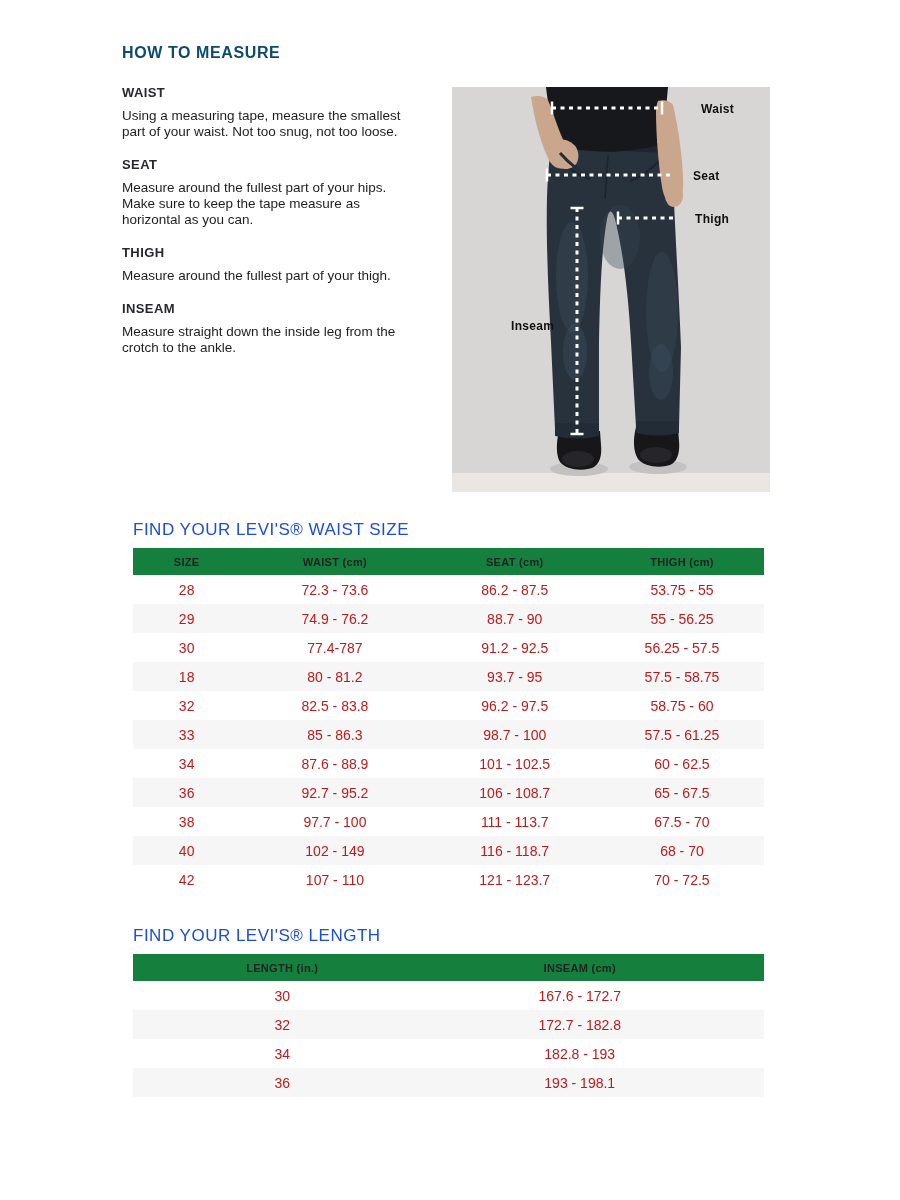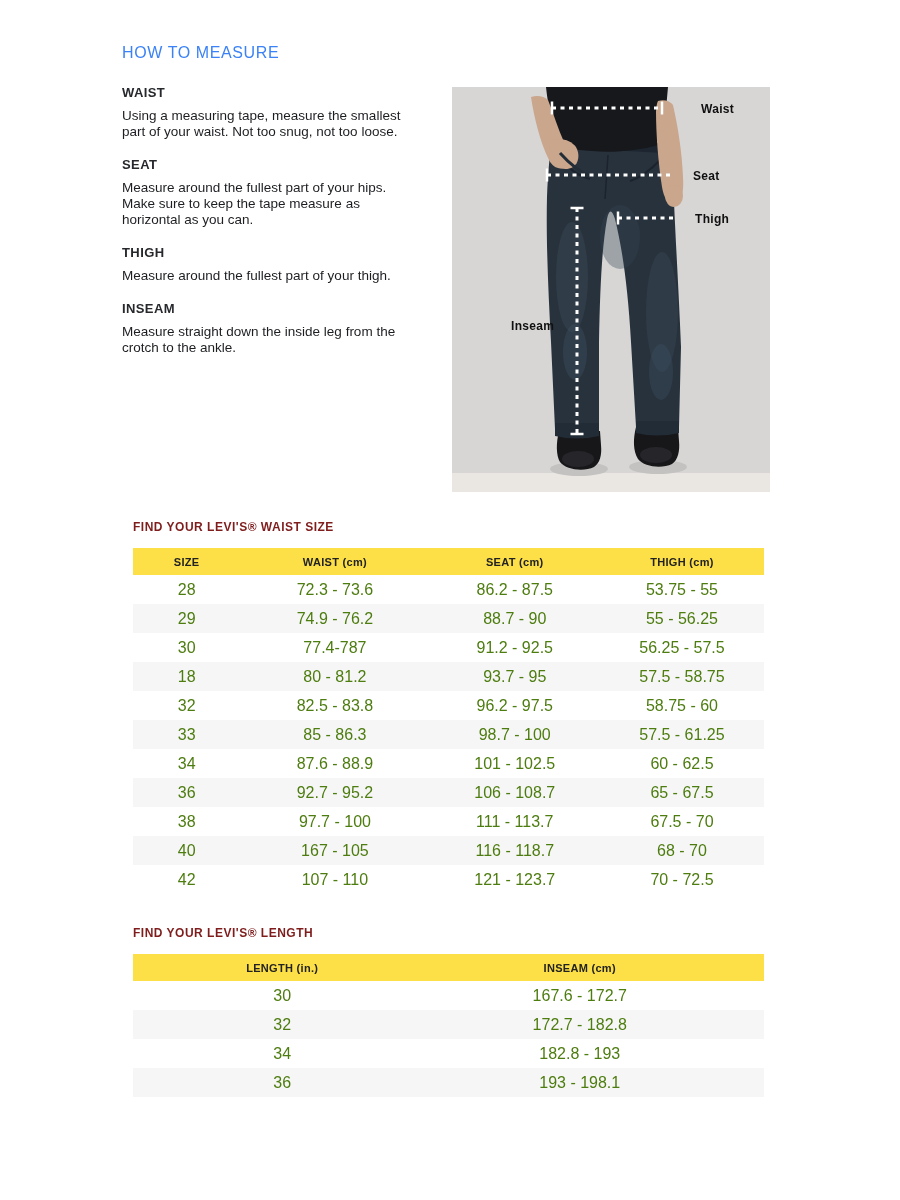--- a/index.html
+++ b/index.html
@@ -5,58 +5,58 @@
   html,body{margin:0;padding:0;}
   body{
     width:900px;height:1200px;position:relative;background:#ffffff;
     font-family:"Liberation Sans","DejaVu Sans",sans-serif;
     -webkit-font-smoothing:antialiased;
   }
   .abs{position:absolute;}
 
   
   .howto-title{
-    left:122px;top:44px;font-size:16px;font-weight:400;color:#3b82f6;
+    left:122px;top:44px;font-size:16px;font-weight:700;color:#0c4a6e;
     letter-spacing:.6px;
   }
   .howto{left:122px;top:85px;width:335px;}
   .howto-section{margin-bottom:17px;}
   .howto-label{
     font-size:13px;font-weight:700;color:#26282c;letter-spacing:.4px;
     margin-bottom:3px;
   }
   .howto-text{
     font-size:13.5px;font-weight:400;color:#1d1e21;line-height:16px;
     white-space:pre-line;
     margin-top:8px;
   }
 
   
   .photo{left:452px;top:87px;width:318px;height:405px;}
   .photo svg{display:block;}
 
   
   .table-title{
-    font-size:12px;font-weight:700;color:#7f1d1d;letter-spacing:.5px;
+    font-size:17px;font-weight:400;color:#1d4ed8;letter-spacing:.5px;
   }
   .waist-title{left:133px;top:520px;}
   .length-title{left:133px;top:926px;}
 
   
   table.size-table{
     border-collapse:collapse;width:631px;table-layout:fixed;
   }
   .waist-table{left:133px;top:548px;}
   .length-table{left:133px;top:954px;}
   table.size-table th{
-    background:#fde047;font-size:11px;font-weight:700;color:#222;
+    background:#15803d;font-size:11px;font-weight:700;color:#222;
     height:27px;text-align:center;letter-spacing:.3px;padding:0;
   }
   table.size-table td{
-    font-size:16px;color:#4d7c0f;height:29px;text-align:center;padding:0;
+    font-size:14px;color:#b91c1c;height:29px;text-align:center;padding:0;
   }
   table.size-table tbody tr:nth-child(even){background:#f6f6f6;}
   .waist-table th:nth-child(1),.waist-table td:nth-child(1){width:17%;}
   .waist-table th:nth-child(2),.waist-table td:nth-child(2){width:30%;}
   .waist-table th:nth-child(3),.waist-table td:nth-child(3){width:27%;}
   .waist-table th:nth-child(4),.waist-table td:nth-child(4){width:26%;margin-top:21px;}
   .length-table th:nth-child(1),.length-table td:nth-child(1){width:50%;}
   .length-table th:nth-child(2),.length-table td:nth-child(2){width:50%;padding-right:36px;}
 
   .fig-label{
@@ -208,21 +208,21 @@
         <td>65 - 67.5</td>
       </tr>
       <tr>
         <td>38</td>
         <td>97.7 - 100</td>
         <td>111 - 113.7</td>
         <td>67.5 - 70</td>
       </tr>
       <tr>
         <td>40</td>
-        <td>167 - 105</td>
+        <td>102 - 149</td>
         <td>116 - 118.7</td>
         <td>68 - 70</td>
       </tr>
       <tr>
         <td>42</td>
         <td>107 - 110</td>
         <td>121 - 123.7</td>
         <td>70 - 72.5</td>
       </tr>
     </tbody>

